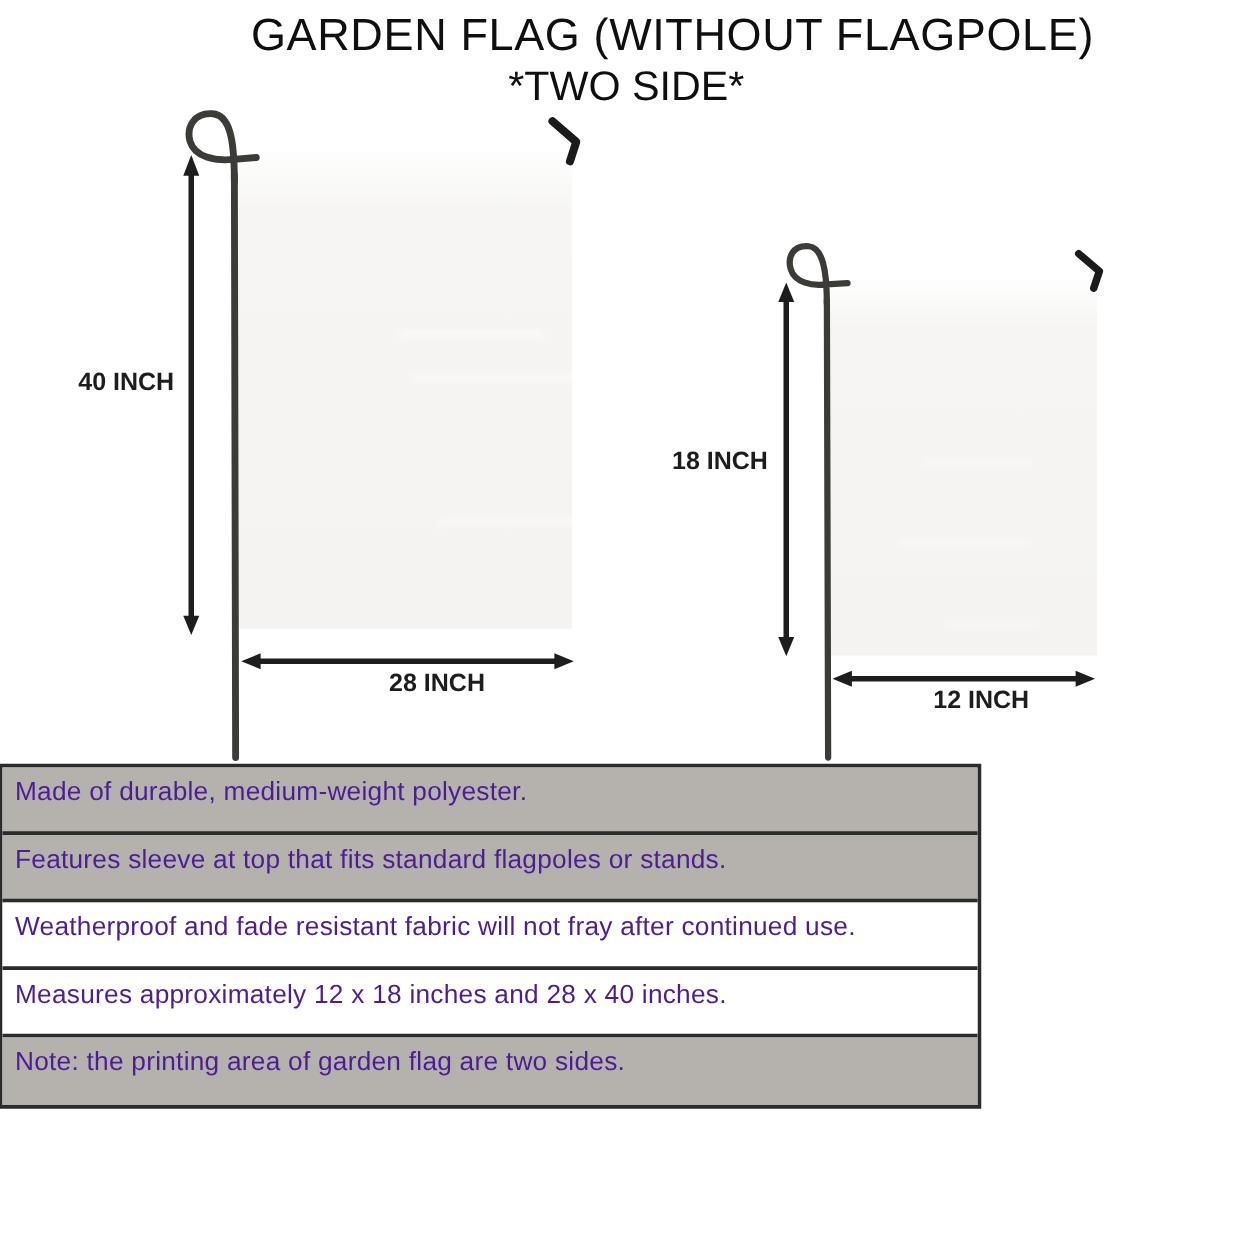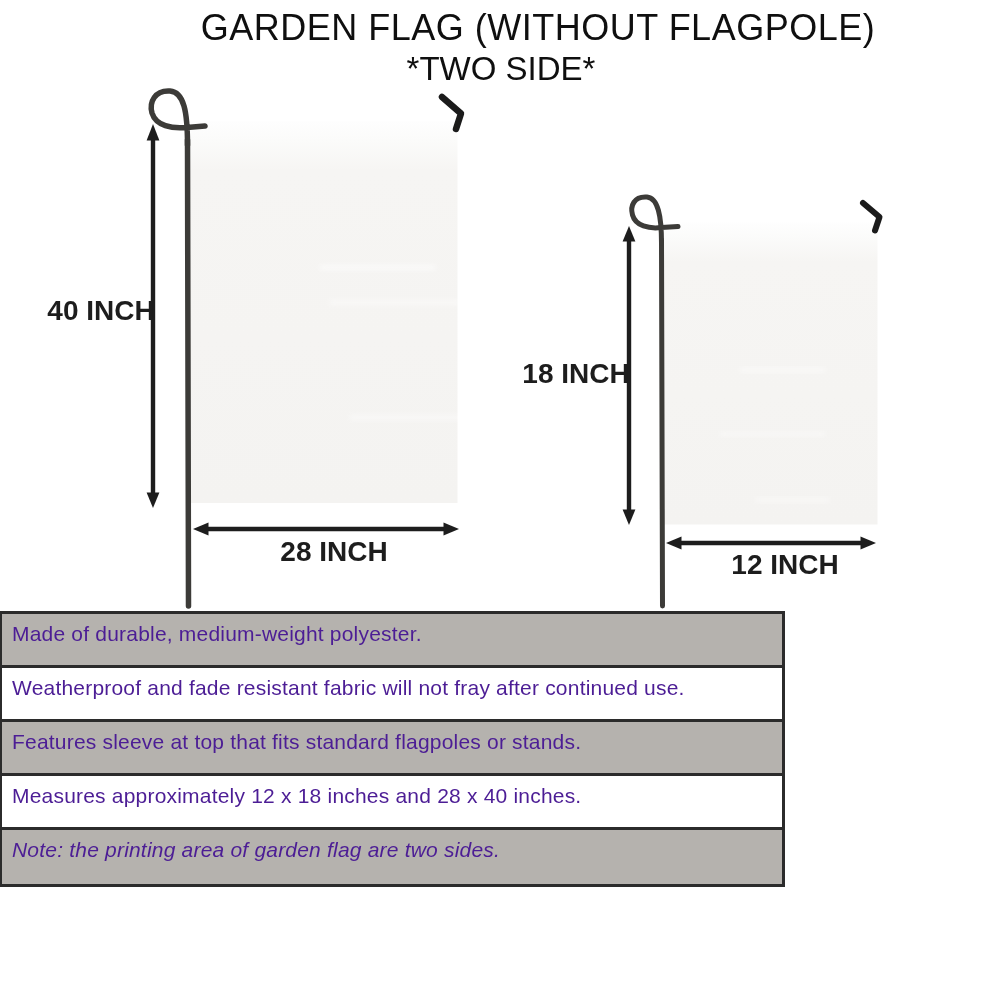--- a/index.html
+++ b/index.html
@@ -8,36 +8,36 @@
     font-family:"Liberation Sans", sans-serif;overflow:hidden;
   }
   
   .title{position:absolute;top:9px;left:0;width:1000px;text-align:center;
          color:#0f0f0f;font-weight:400;line-height:1.05;padding-left:30px;}
   .title-line1{font-size:36px;letter-spacing:.5px;transform:translateX(8px);}
   .title-line2{font-size:33px;margin-top:5px;transform:translateX(-29px);}
   
   .diagram-svg{position:absolute;left:0;top:0;width:1000px;height:1000px;pointer-events:none;}
   .dim-label{position:absolute;width:140px;text-align:center;
-             font-size:28px;font-weight:700;color:#1d1d1d;white-space:nowrap;}
+             font-size:20px;font-weight:700;color:#1d1d1d;white-space:nowrap;}
   #label-h-large{left:31px;top:295px;}
-  #label-w-large{left:264px;top:536px;}
+  #label-w-large{left:248px;top:536px;text-align:right;}
   #label-h-small{left:506px;top:342px;margin-top:16px;}
   #label-w-small{left:715px;top:549px;}
   
   .features{
     position:absolute;left:-1px;top:611px;width:780px;
     border:3px solid #2b2b2b;background:#fff;
   }
   .feature-row{
     height:54px;box-sizing:border-box;background:#ffffff;
     border-bottom:3px solid #2b2b2b;
     padding:8px 6px 0 10px;font-size:21px;color:#4c1d95;letter-spacing:.2px;
   }
-  .feature-row:last-child{border-bottom:none;font-style:italic;}
+  .feature-row:last-child{border-bottom:none;}
   .feature-row.shaded{background:#b5b2ae;}
 </style>
 </head>
 <body>
 
 <div class="page">
 
   <div class="title">
     <div class="title-line1">GARDEN FLAG (WITHOUT FLAGPOLE)</div>
     <div class="title-line2">*TWO SIDE*</div>
@@ -109,19 +109,19 @@
     </g>
   </svg>
 
   <div class="dim-label" id="label-h-large">40 INCH</div>
   <div class="dim-label" id="label-w-large">28 INCH</div>
   <div class="dim-label" id="label-h-small">18 INCH</div>
   <div class="dim-label" id="label-w-small">12 INCH</div>
 
   <div class="features">
     <div class="feature-row shaded">Made of durable, medium-weight polyester.</div>
+    <div class="feature-row shaded">Features sleeve at top that fits standard flagpoles or stands.</div>
     <div class="feature-row">Weatherproof and fade resistant fabric will not fray after continued use.</div>
-    <div class="feature-row shaded">Features sleeve at top that fits standard flagpoles or stands.</div>
     <div class="feature-row">Measures approximately 12 x 18 inches and 28 x 40 inches.</div>
     <div class="feature-row shaded">Note: the printing area of garden flag are two sides.</div>
   </div>
 
 </div>
 
 </body></html>

